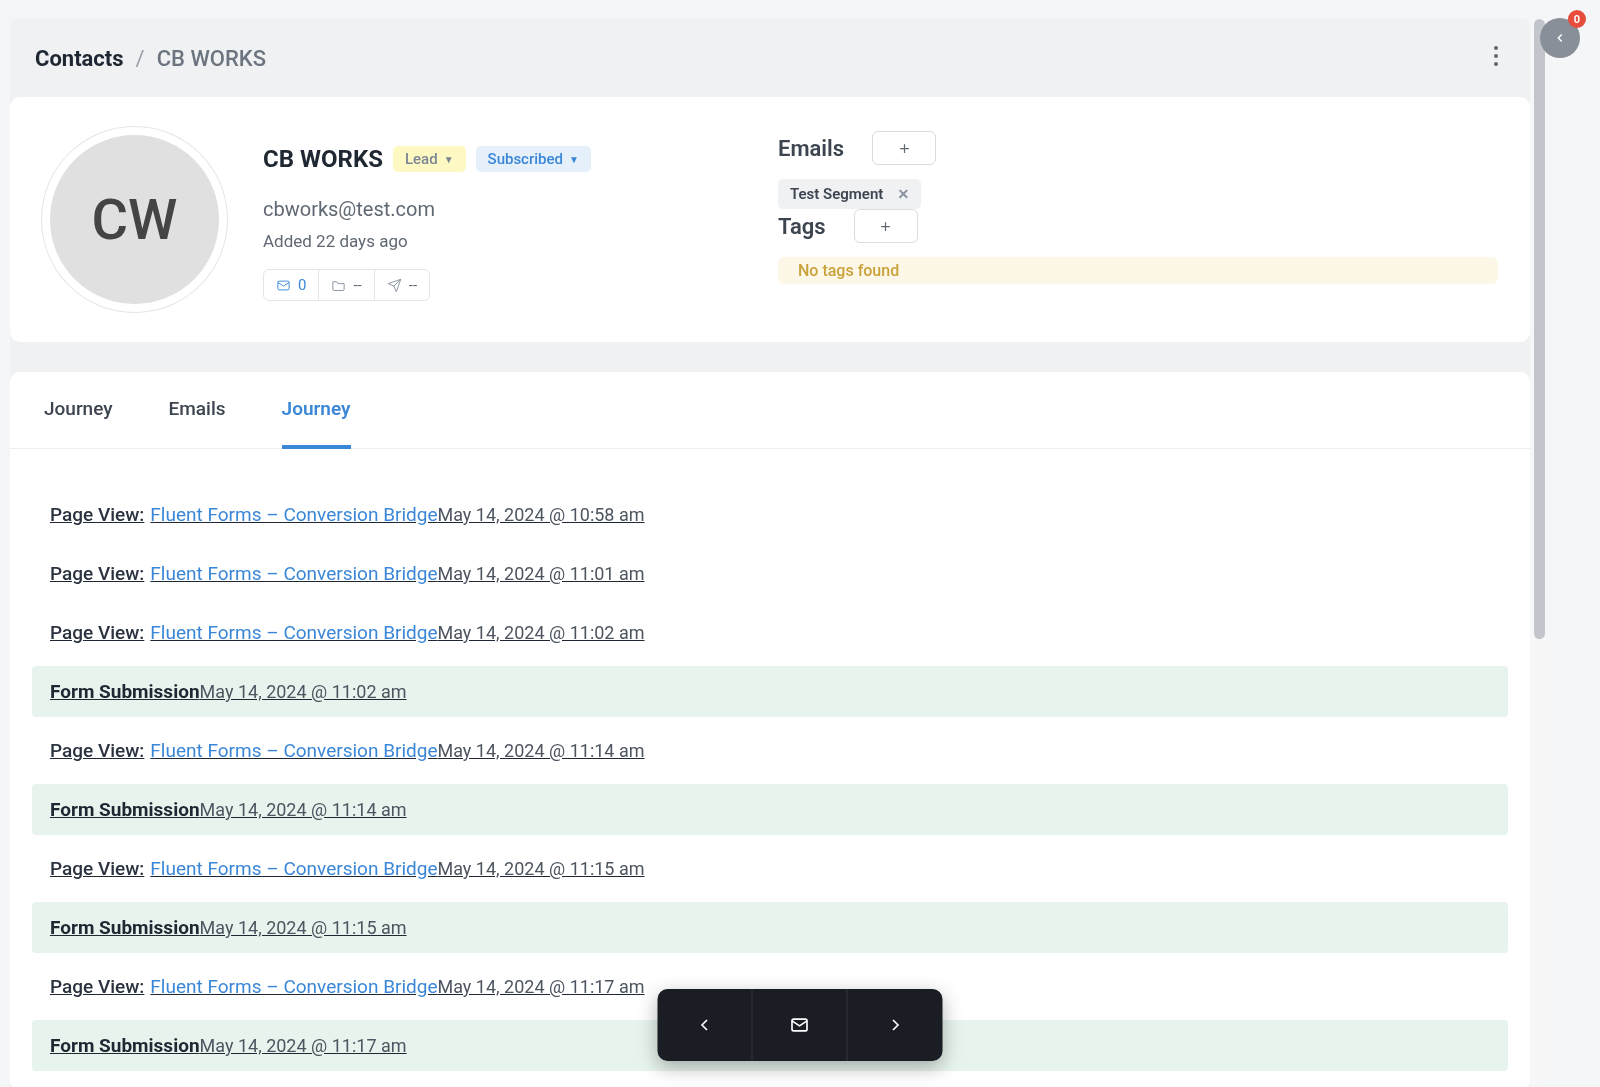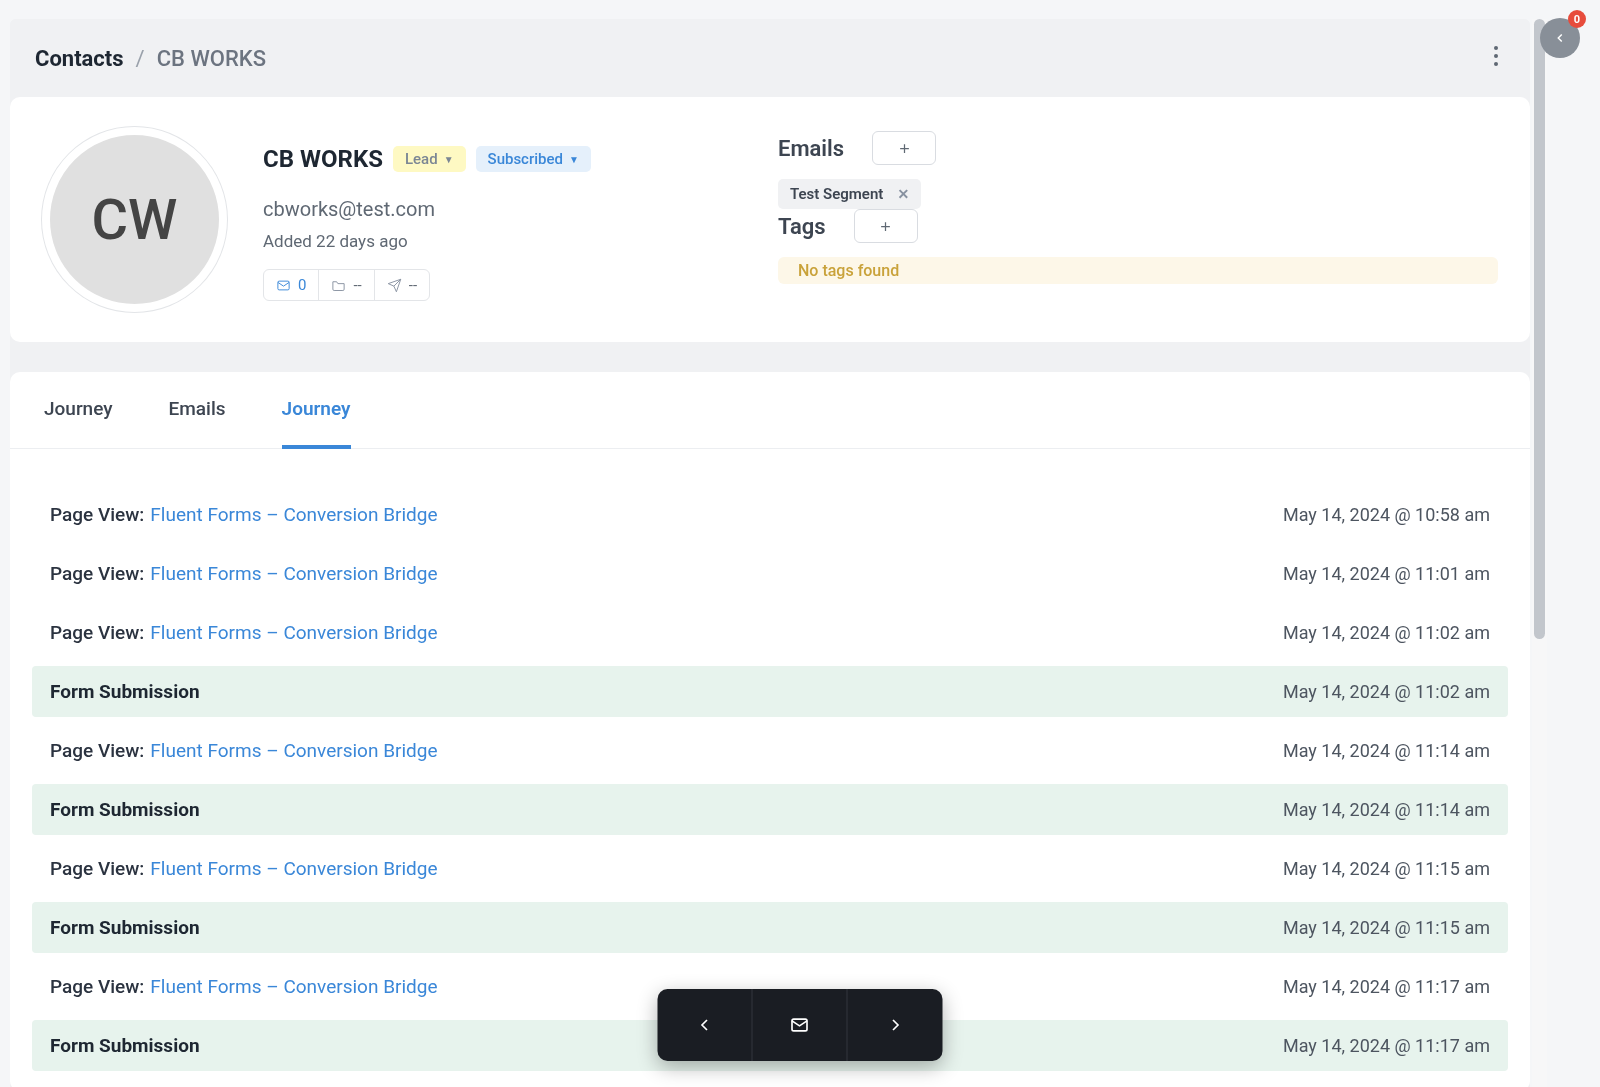--- a/index.html
+++ b/index.html
@@ -98,22 +98,22 @@
       display: flex; padding: 0 34px; border-bottom: 1px solid #eceef1; gap: 56px;
     }
     .tab {
       padding: 25px 0; font-size: 19px; font-weight: 500; color: #3d4551;
       cursor: pointer; border-bottom: 4px solid transparent; margin-bottom: -1px;
     }
     .tab.active { color: #3a87d8; border-bottom-color: #3a87d8; font-weight: 600; }
 
     .journey-list { padding: 40px 22px 20px 22px; }
     .j-row {
-      display: flex; align-items: center; justify-content: space-between;
-      padding: 14px 18px; border-radius: 4px; font-size: 19px;
+      display: flex; align-items: center; 
+      padding: 14px 18px; border-radius: 4px; font-size: 19px; text-decoration: underline;
     }
     .j-row + .j-row { margin-top: 8px; }
     .j-row.form { background: #e7f3ed; }
     .j-left { display: flex; gap: 6px; }
     .j-prefix { font-weight: 500; color: #2b3340; }
     .j-link { color: #3a87d8; cursor: pointer; }
     .j-form-title { font-weight: 700; color: #1e2732; }
     .j-time { color: #4d5560; font-size: 18px; }
 
     

